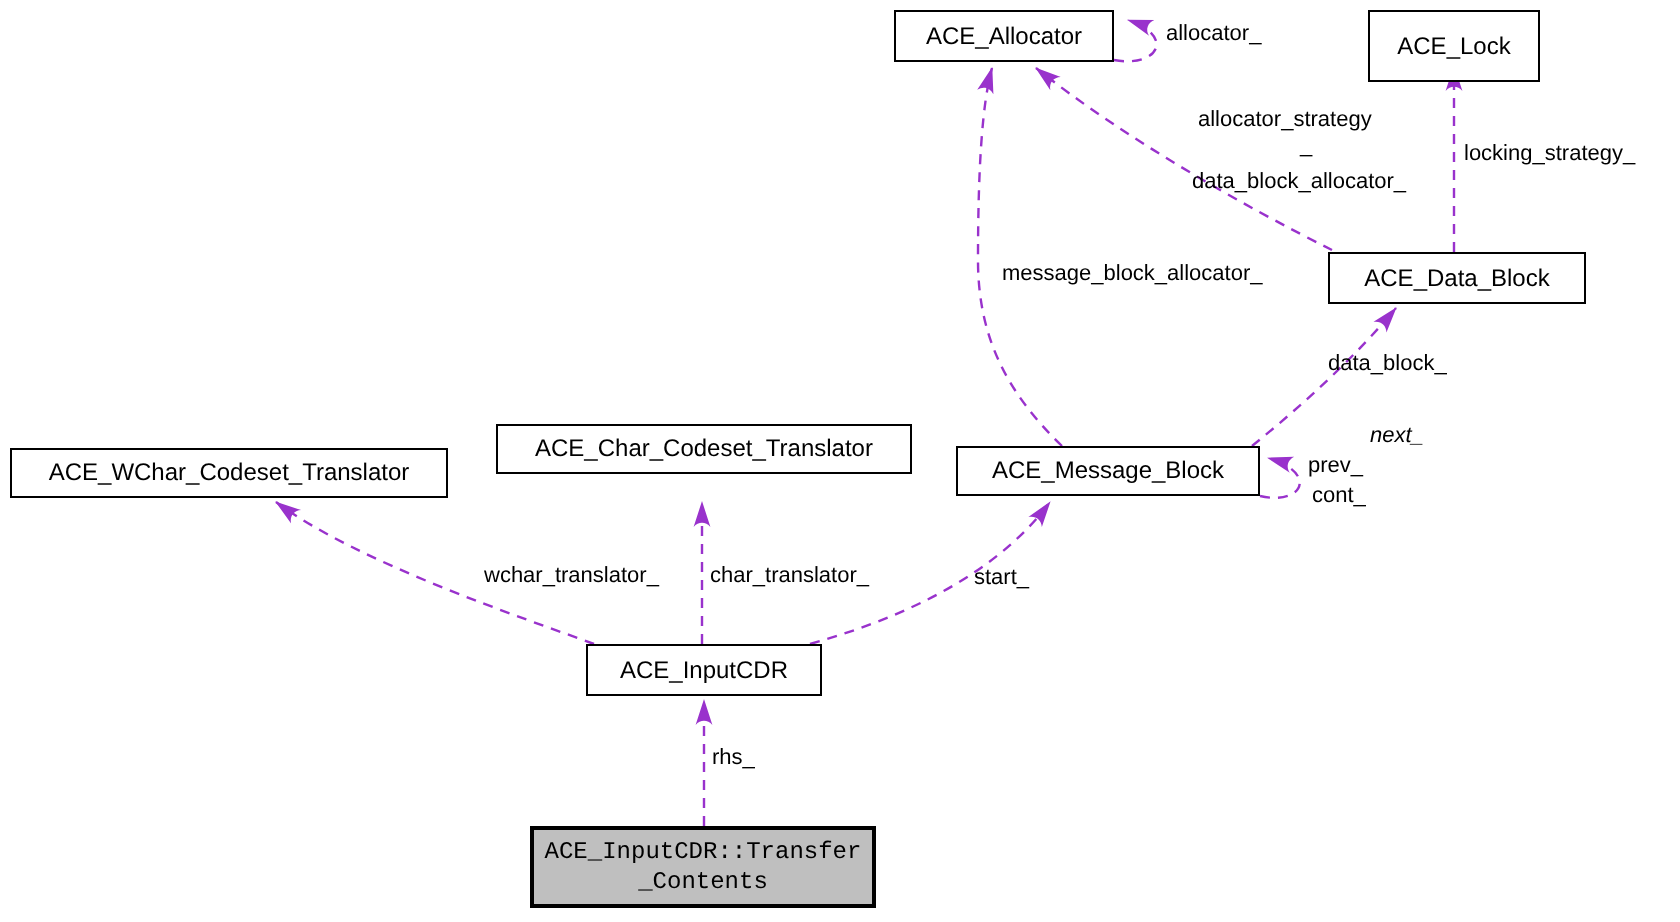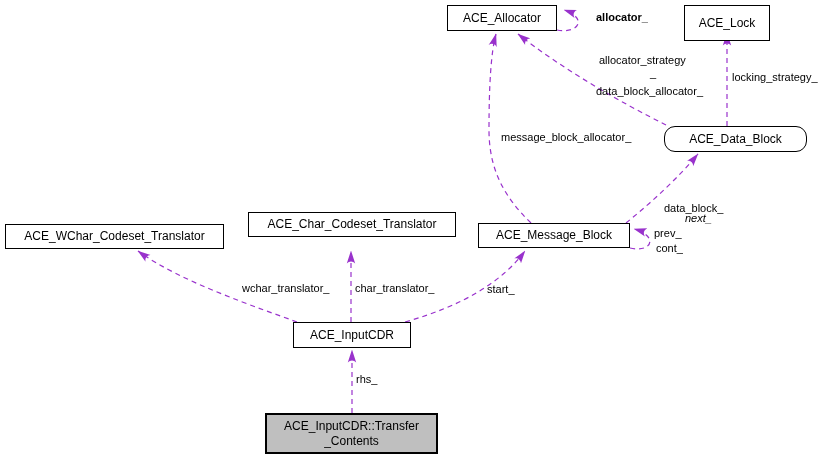--- a/index.html
+++ b/index.html
@@ -81,48 +81,48 @@
     <path class="edge" d="M 297,322 C 262,309 180,282 138,251"></path>
     <path class="edge" d="M 351,322 L 351,251"></path>
     <path class="edge" d="M 405,322 C 462,306 502,282 525,251"></path>
     <path class="edge" d="M 352,413 L 352,350"></path>
   </svg>
 
   <div class="node" style="left:447px; top:5px; width:110px; height:26px;">ACE_Allocator</div>
 
   <div class="node" style="left:684px; top:5px; width:86px; height:36px;">ACE_Lock</div>
 
-  <div class="node" style="left:664px; top:126px; width:143px; height:26px;border-radius:11px;">ACE_Data_Block</div>
+  <div class="node" style="left:664px; top:126px; width:129px; height:26px;">ACE_Data_Block</div>
 
   <div class="node" style="left:5px; top:224px; width:219px; height:25px;">ACE_WChar_Codeset_Translator</div>
 
   <div class="node" style="left:248px; top:212px; width:208px; height:25px;">ACE_Char_Codeset_Translator</div>
 
   <div class="node" style="left:478px; top:223px; width:152px; height:25px;">ACE_Message_Block</div>
 
   <div class="node" style="left:293px; top:322px; width:118px; height:26px;">ACE_InputCDR</div>
 
-  <div class="node focus" style="left:265px; top:413px; width:173px; height:41px;">
+  <div class="node focus" style="left:265px; top:413px; width:173px; height:41px;font-family:Liberation Mono, monospace;">
     <div>ACE_InputCDR::Transfer</div>
     <div>_Contents</div>
   </div>
 
-  <div class="elabel" style="left:596px; top:10px;font-weight:bold;">allocator_</div>
+  <div class="elabel" style="left:583px; top:10px;">allocator_</div>
 
   <div class="elabel" style="left:599px; top:53px;">allocator_strategy</div>
 
   <div class="elabel" style="left:650px; top:66px;">_</div>
 
   <div class="elabel" style="left:596px; top:84px;">data_block_allocator_</div>
 
   <div class="elabel" style="left:732px; top:70px;">locking_strategy_</div>
 
   <div class="elabel" style="left:501px; top:130px;">message_block_allocator_</div>
 
-  <div class="elabel" style="left:664px; top:175px;margin-top:26px;">data_block_</div>
+  <div class="elabel" style="left:664px; top:175px;">data_block_</div>
 
   <div class="elabel" style="left:685px; top:211px;font-style:italic;">next_</div>
 
   <div class="elabel" style="left:654px; top:226px;">prev_</div>
 
   <div class="elabel" style="left:656px; top:241px;">cont_</div>
 
   <div class="elabel" style="left:242px; top:281px;">wchar_translator_</div>
 
   <div class="elabel" style="left:355px; top:281px;">char_translator_</div>

